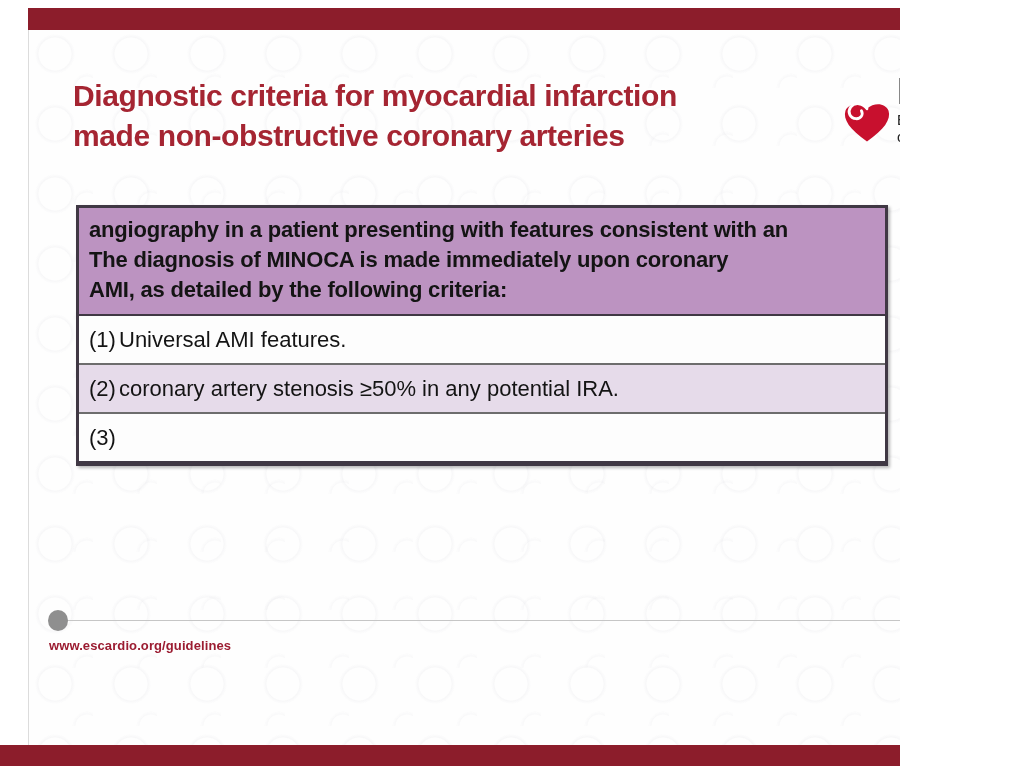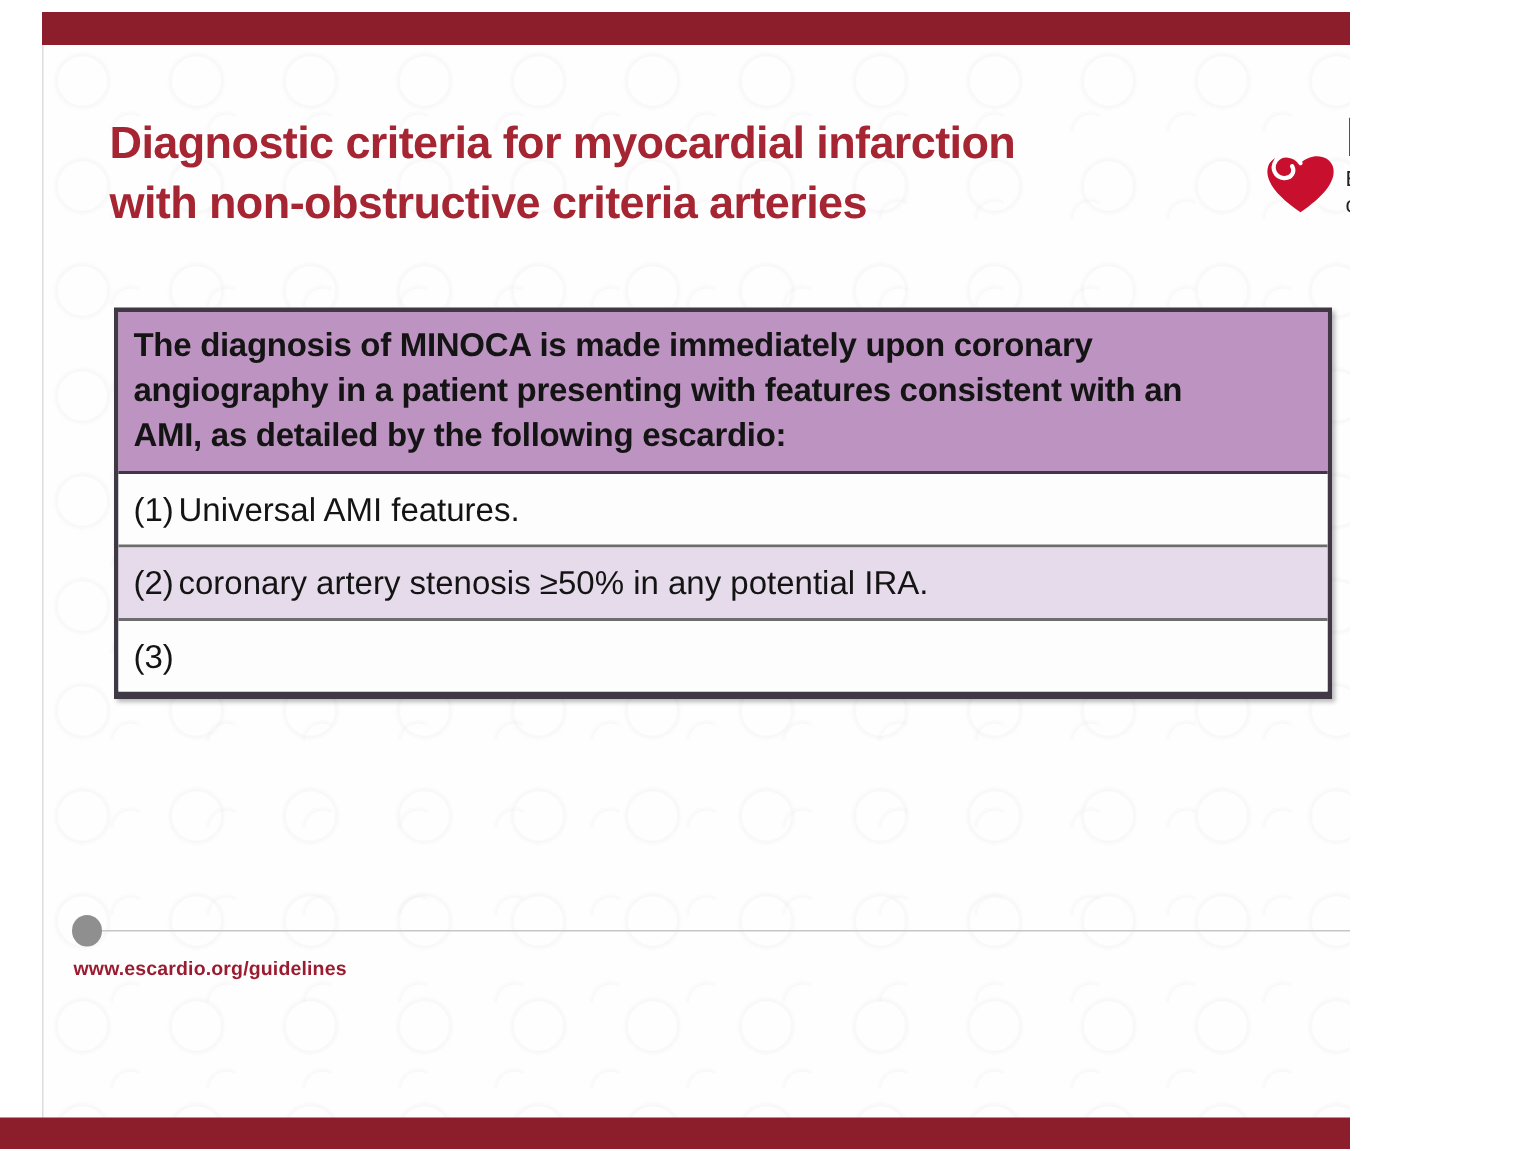--- a/index.html
+++ b/index.html
@@ -55,44 +55,44 @@
 <body>
 
 <div class="page">
   <div class="top-bar"></div>
 
   <div class="slide">
     <div class="slide-pattern"></div>
 
     <h1 class="title">
       <span class="title-line">Diagnostic criteria for myocardial infarction</span>
-      <span class="title-line">with non-obstructive criteria arteries</span>
+      <span class="title-line">made non-obstructive coronary arteries</span>
     </h1>
 
     <div class="logo">
       <span class="logo-heart">
         <svg viewBox="0 0 52 48" xmlns="http://www.w3.org/2000/svg">
           <path d="M26 44 C10 33 3.5 23.5 6 15.5 C8.6 8.4 19 7 26 13.6 C33 7 43.4 8.4 46 15.5 C48.5 23.5 42 33 26 44 Z" fill="#c8102e"></path>
           <path d="M26 13.6 C22.5 8.2 14.5 7 10.8 12 C7.6 16.6 10.2 22.4 15.8 22.8 C20.4 23.1 22.8 19 20.8 15.4" fill="none" stroke="#ffffff" stroke-width="2.6" stroke-linecap="round"></path>
         </svg>
       </span>
       <div class="logo-text">
         <div class="logo-acronym">ESC</div>
         <div class="logo-subtitle">
           <div>European Society</div>
           <div>of Diagnostic</div>
         </div>
       </div>
     </div>
 
     <div class="criteria-table">
       <div class="t-header">
+        <div class="t-header-line">angiography in a patient presenting with features consistent with an</div>
         <div class="t-header-line">The diagnosis of MINOCA is made immediately upon coronary</div>
-        <div class="t-header-line">angiography in a patient presenting with features consistent with an</div>
-        <div class="t-header-line">AMI, as detailed by the following escardio:</div>
+        <div class="t-header-line">AMI, as detailed by the following criteria:</div>
       </div>
 
       <div class="t-row">
         <span class="row-num">(1)</span>
         <span class="row-text">
           <span class="row-line">Universal AMI features.</span>
         </span>
       </div>
 
       <div class="t-row shaded">

